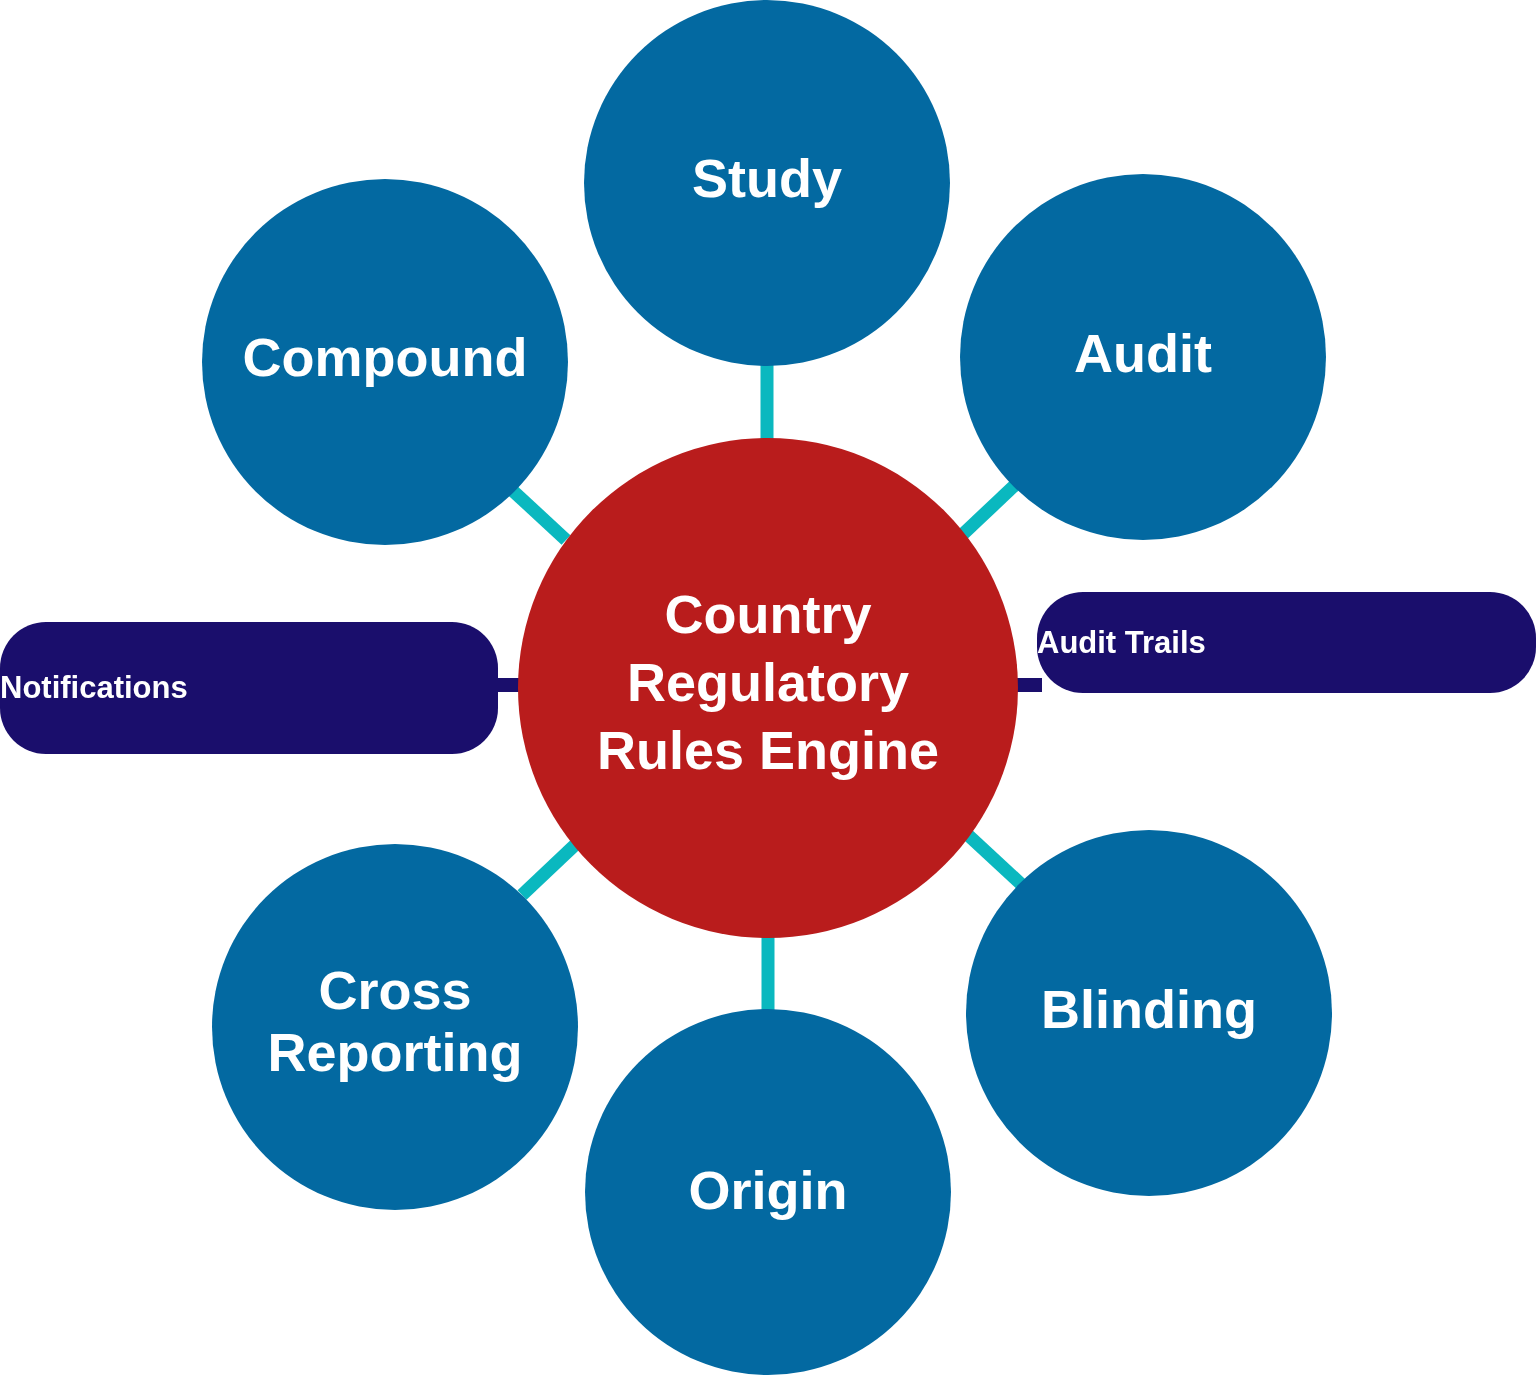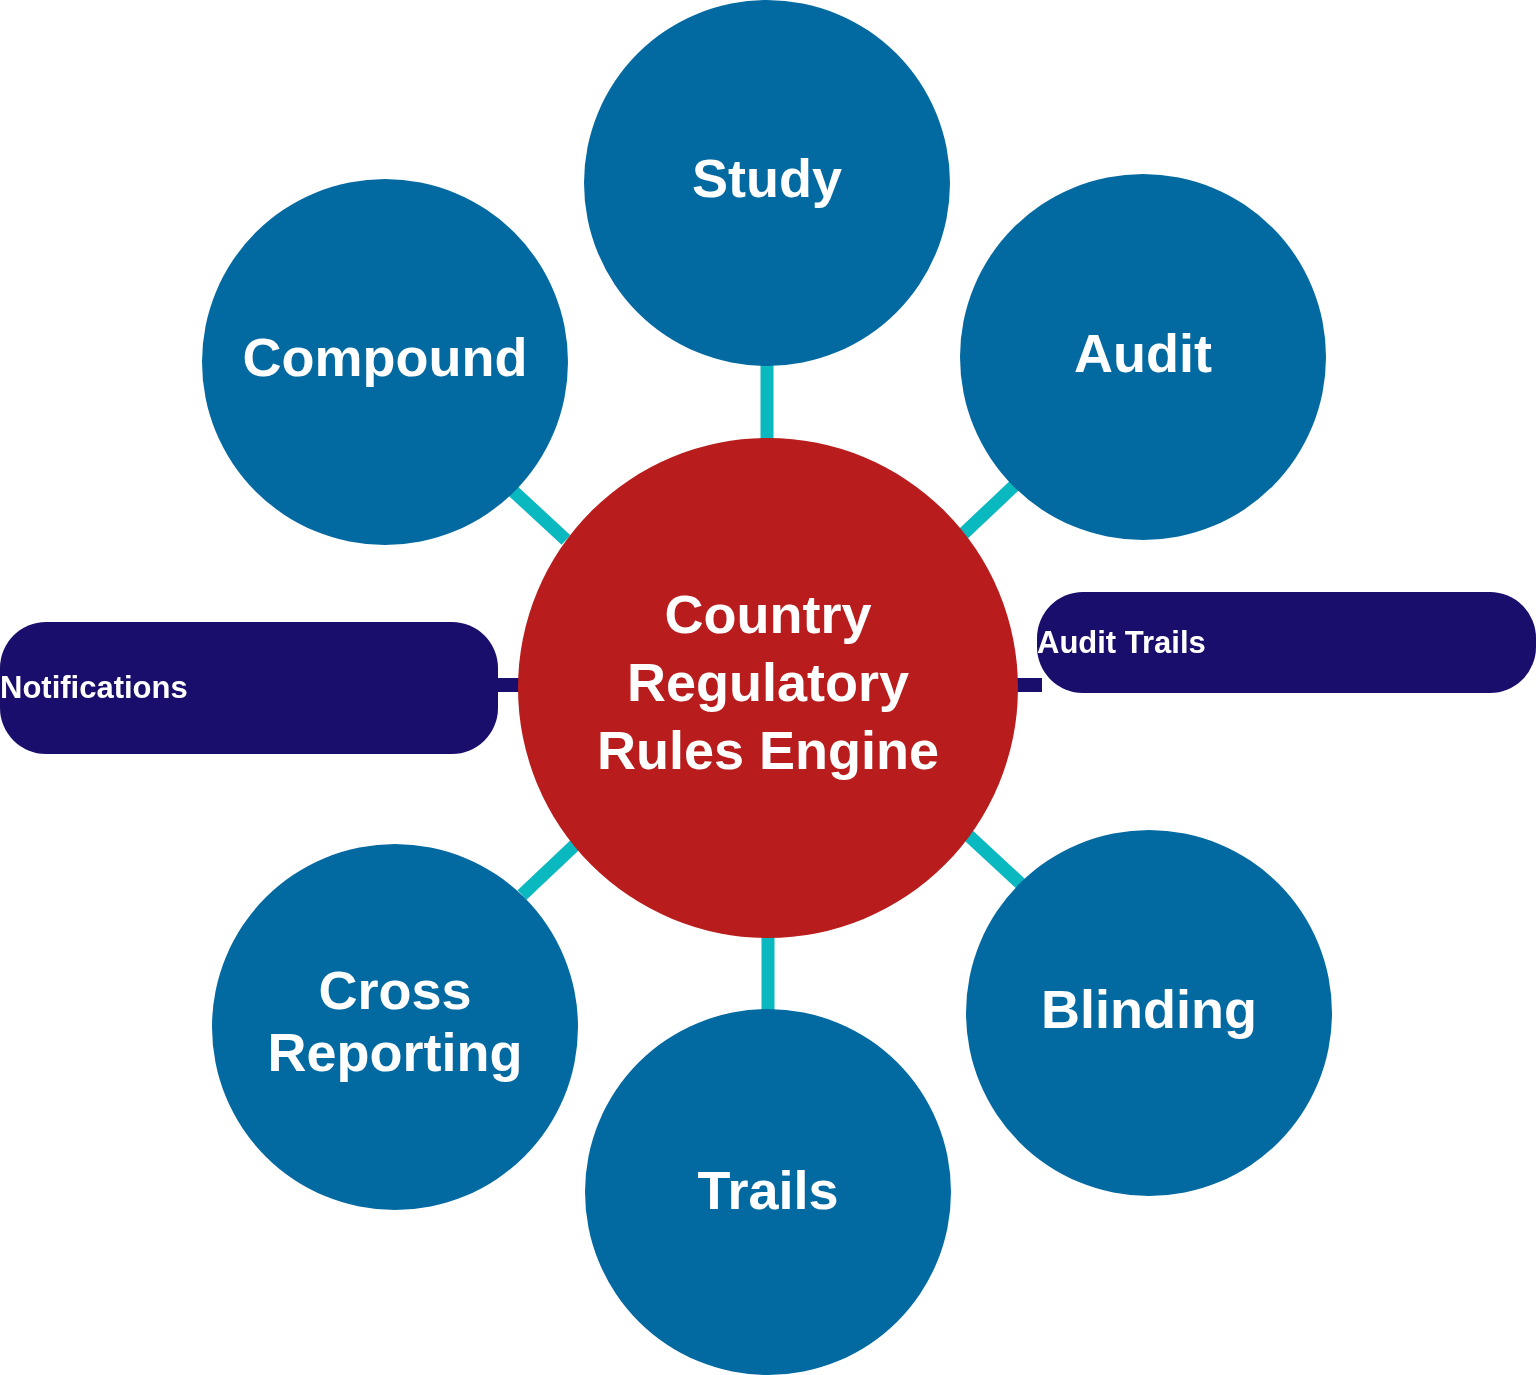--- a/index.html
+++ b/index.html
@@ -32,21 +32,21 @@
   <span class="lbl" style="margin-top:-8px">Audit</span>
 </div>
 <div class="node sat" style="left:202px;top:179px;width:366px;height:366px;text-align:right;">
   <span class="lbl" style="margin-top:-10px">Compound</span>
 </div>
 <div class="node sat" style="left:212px;top:844px;width:366px;height:366px;justify-content:center;">
   <span class="lbl" style="margin-top:-12px">Cross
 Reporting</span>
 </div>
 <div class="node sat" style="left:585px;top:1009px;width:366px;height:366px;">
-  <span class="lbl" style="margin-top:-4px">Trails</span>
+  <span class="lbl" style="margin-top:-4px">Origin</span>
 </div>
 <div class="node sat" style="left:966px;top:830px;width:366px;height:366px;">
   <span class="lbl" style="margin-top:-8px">Blinding</span>
 </div>
 
 <div class="pill" style="left:0px;top:622px;width:498px;height:132px;">
   <span>Notifications</span>
 </div>
 <div class="pill" style="left:1037px;top:592px;width:499px;height:101px;">
   <span>Audit Trails</span>

